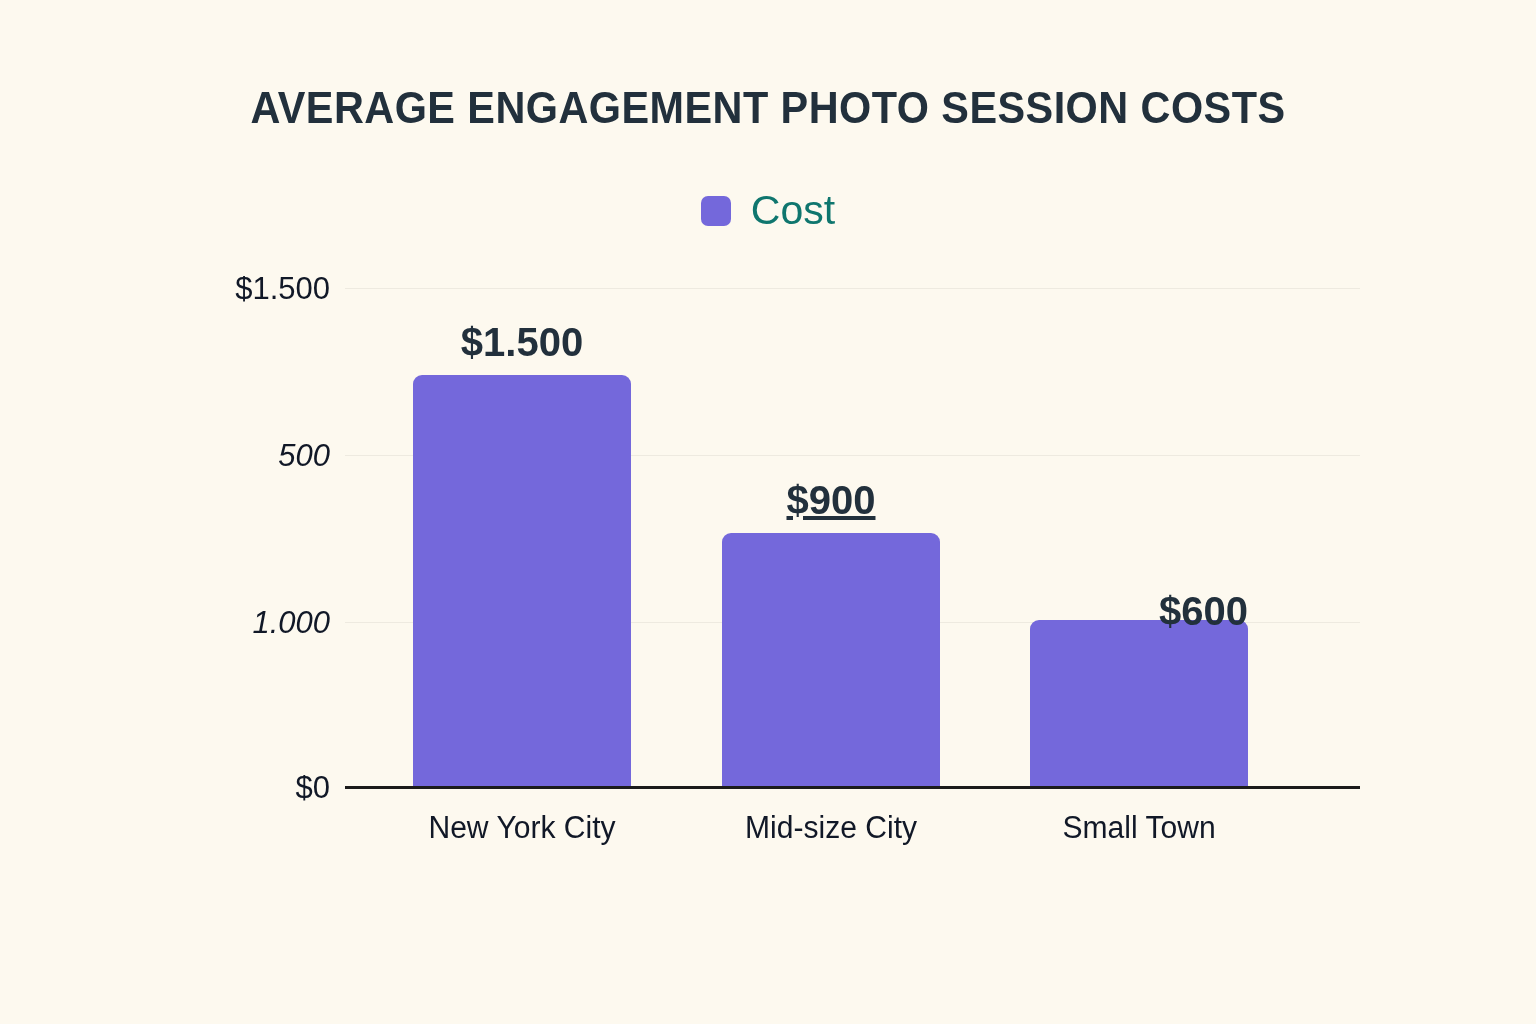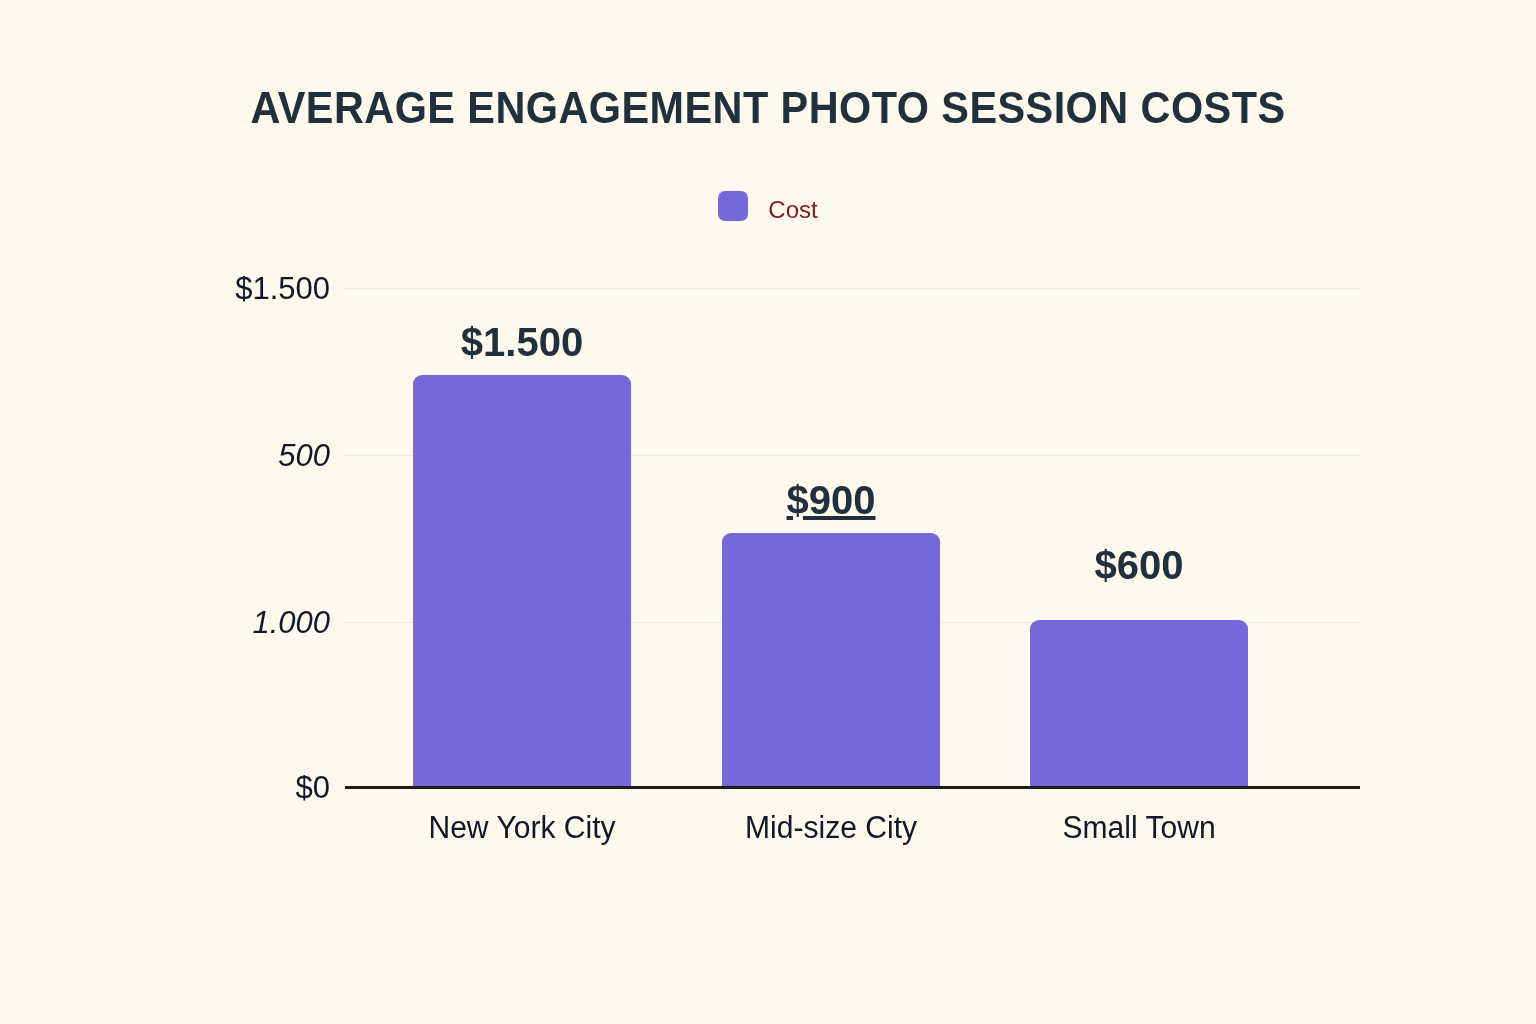--- a/index.html
+++ b/index.html
@@ -54,25 +54,24 @@
     align-items: center;
     gap: 20px;
   }
   .legend-swatch {
     width: 30px;
     height: 30px;
     border-radius: 7px;
     background: #7468db;
   }
   .legend-label {
-    font-size: 24px;
+    font-size: 41px;
     font-weight: 400;
-    color: #7f1d1d;
+    color: #0f766e;
     line-height: 1;
-    margin-top: 8px;
   }
 
   .gridline {
     position: absolute;
     left: 0;
     width: 1015px;
     height: 1px;
     background: #eeeae0;
   }
 
@@ -164,21 +163,21 @@
 
   <div>
     <div class="bar" style="left:413px; width:218px; top:375px; height:412px;"></div>
     <div class="bar" style="left:722px; width:218px; top:533px; height:254px;"></div>
     <div class="bar" style="left:1030px; width:218px; top:620px; height:167px;"></div>
   </div>
 
   <div>
     <div class="bar-value" style="left:413px; width:218px; top:322px;">$1.500</div>
     <div class="bar-value" style="left:722px; width:218px; top:480px;text-decoration:underline;">$900</div>
-    <div class="bar-value" style="left:1030px; width:218px; top:545px;">$600</div>
+    <div class="bar-value" style="left:1030px; width:218px; top:591px;text-align:right;">$600</div>
   </div>
 
   <div class="axis-line"></div>
 
   <div>
     <div class="cat-label" style="left:403px; width:238px; top:812px;">New York City</div>
     <div class="cat-label" style="left:712px; width:238px; top:812px;">Mid-size City</div>
     <div class="cat-label" style="left:1020px; width:238px; top:812px;">Small Town</div>
   </div>
 

